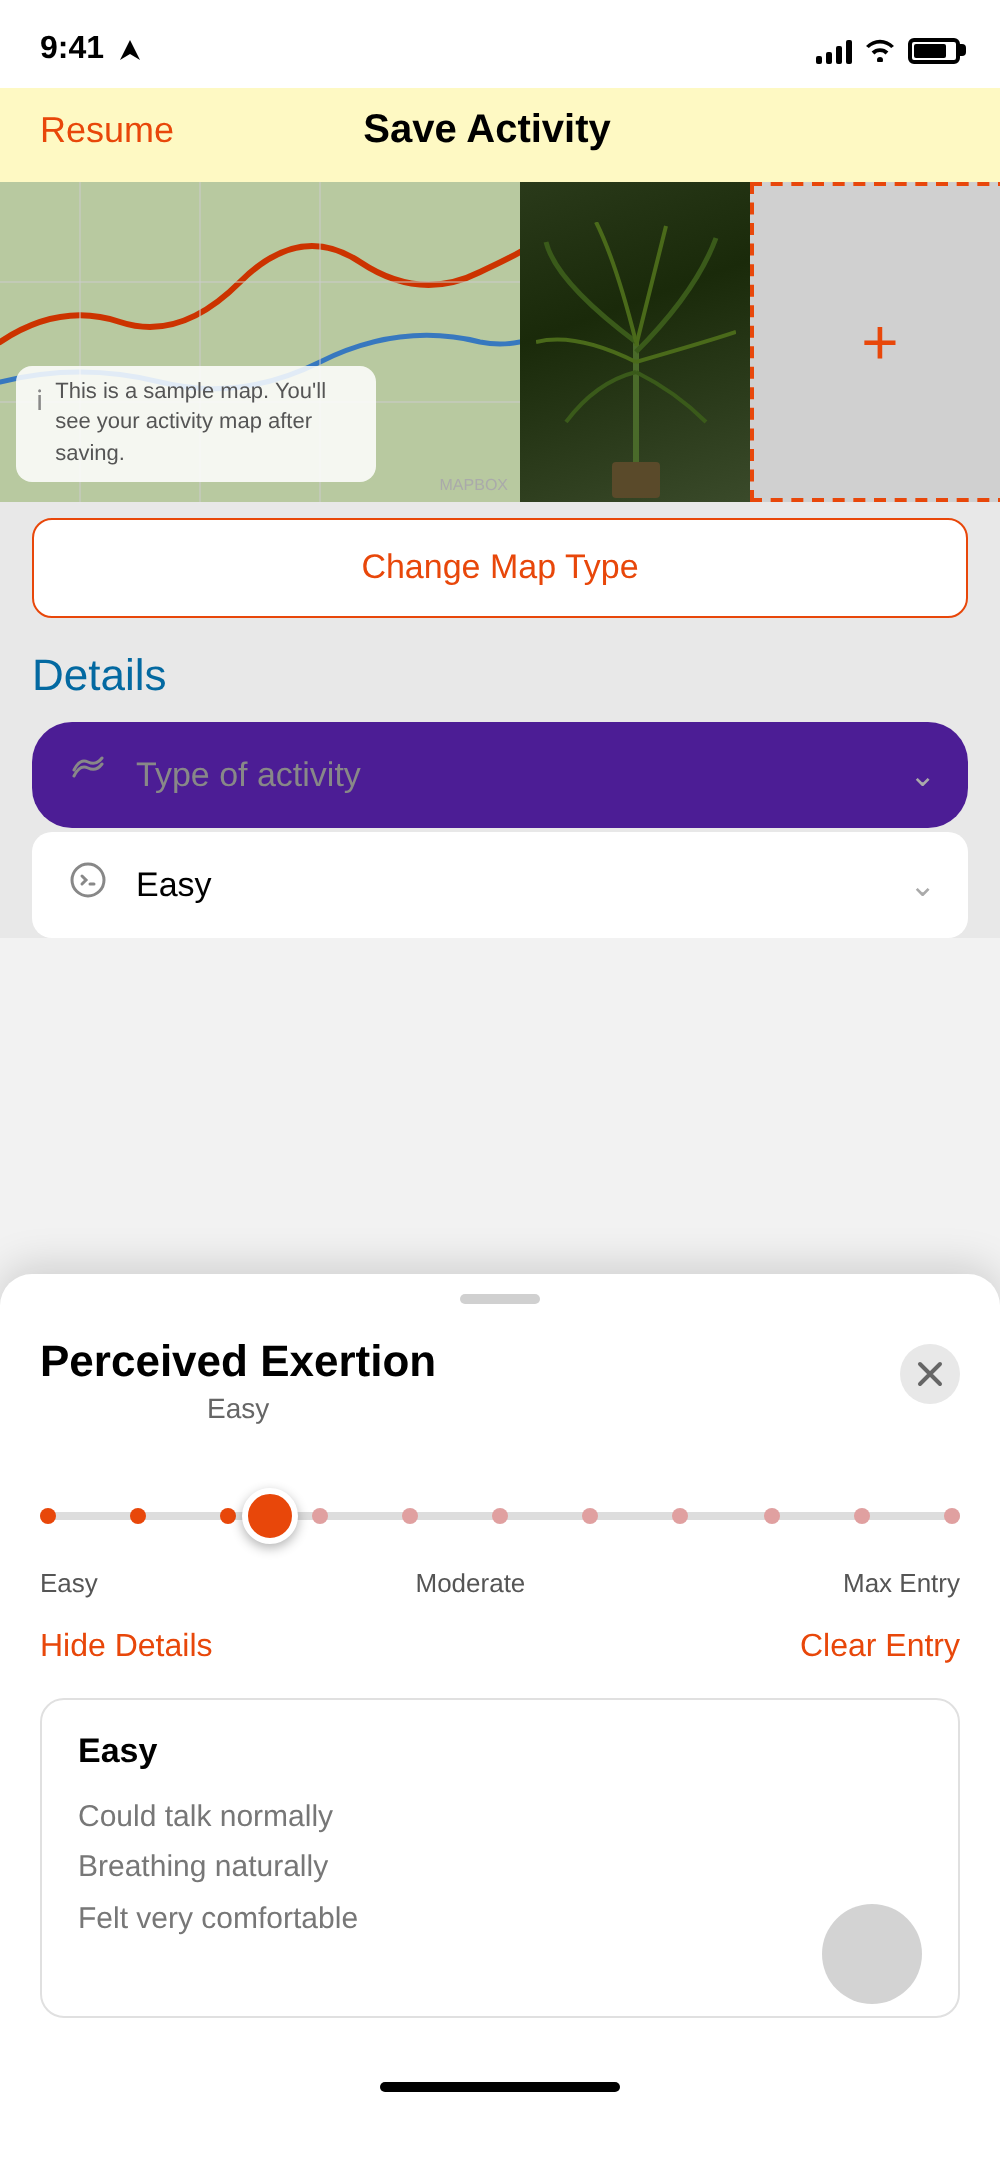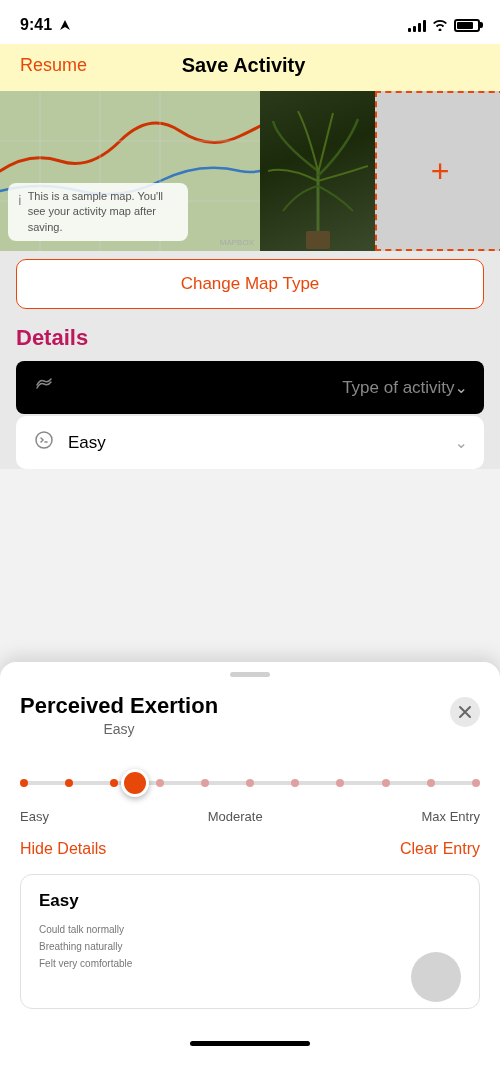--- a/index.html
+++ b/index.html
@@ -203,33 +203,32 @@
       font-size: 17px;
       font-weight: 500;
     }
 
     
     .details-section {
       padding: 0 16px;
     }
     .details-heading {
       font-size: 22px;
-      font-weight: 700;
-      color: #be185d;
+      font-weight: 400;
+      color: #0369a1;
       padding: 8px 0 10px 0;
     }
 
     .detail-row {
-      background: #000000;
-      border-radius: 8px;
+      background: #4c1d95;
+      border-radius: 20px;
       display: flex;
       align-items: center;
       padding: 14px 16px;
       margin-bottom: 2px;
-      text-align: right;
     }
     .detail-icon {
       font-size: 18px;
       color: #888;
       margin-right: 12px;
       width: 24px;
       text-align: center;
     }
     .detail-label {
       flex: 1;
@@ -380,21 +379,21 @@
       padding: 16px 18px;
       background: #fff;
     }
     .details-card-title {
       font-size: 17px;
       font-weight: 600;
       color: #000;
       margin-bottom: 10px;
     }
     .details-card-item {
-      font-size: 10px;
+      font-size: 15px;
       color: #777;
       line-height: 1.7;
     }
     .scroll-circle {
       width: 50px;
       height: 50px;
       background: #c0c0c0;
       border-radius: 50%;
       opacity: 0.7;
     }

